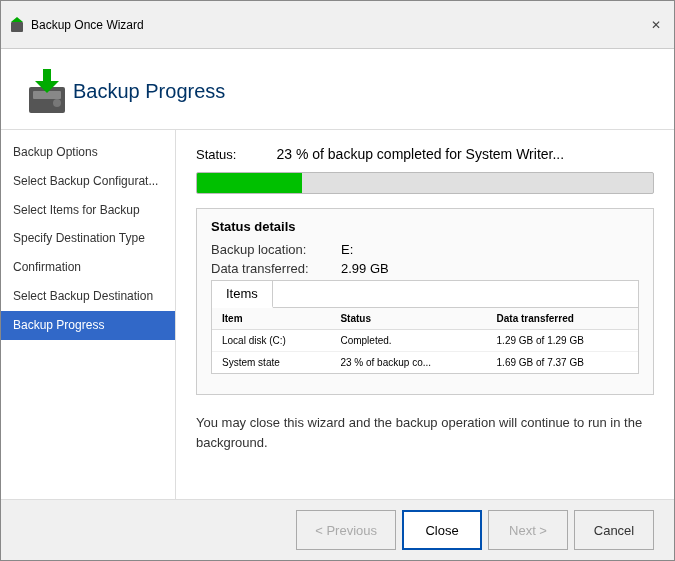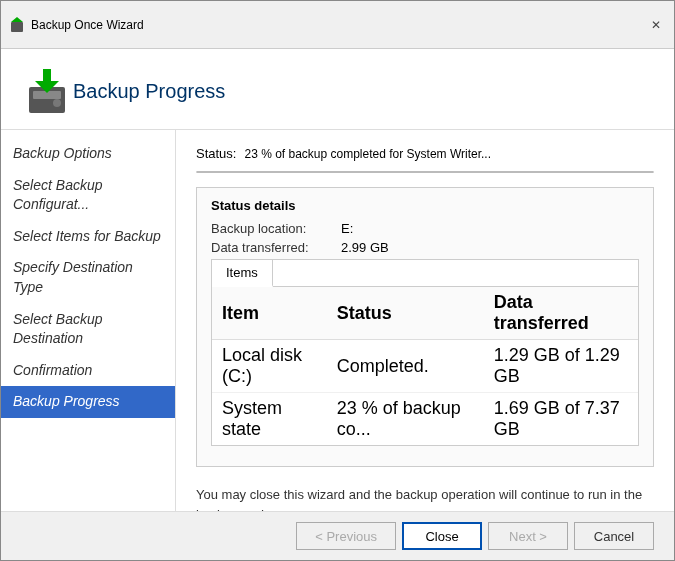--- a/index.html
+++ b/index.html
@@ -90,25 +90,24 @@
 
     .sidebar {
       width: 175px;
       background: #fff;
       border-right: 1px solid #ddd;
       padding: 8px 0;
       flex-shrink: 0;
     }
     .sidebar-item {
       padding: 6px 12px;
-      font-size: 14px;
+      font-size: 12px;
       color: #333;
       cursor: pointer;
       line-height: 1.4;
-      font-style: italic;
     }
     .sidebar-item.active {
       background: #3168c8;
       color: #fff;
     }
 
     .main {
       flex: 1;
       padding: 16px 20px;
       display: flex;
@@ -120,21 +119,22 @@
       display: flex;
       align-items: center;
       margin-bottom: 10px;
     }
     .status-label {
       font-weight: 400;
       margin-right: 8px;
       font-size: 13px;
     }
     .status-text {
-      font-size: 12px;
+      font-size: 14px;
+      margin-left: 32px;
     }
 
     .progress-bar-container {
       width: 100%;
       height: 22px;
       background: #e0e0e0;
       border: 1px solid #bbb;
       margin-bottom: 14px;
       border-radius: 2px;
       overflow: hidden;
@@ -187,21 +187,21 @@
       cursor: pointer;
     }
     .tab-label.active {
       background: #fff;
       border-bottom: 2px solid #fff;
     }
 
     .items-table {
       width: 100%;
       border-collapse: collapse;
-      font-size: 18px;
+      font-size: 10px;
     }
     .items-table th {
       text-align: left;
       padding: 5px 10px;
       font-weight: 600;
       border-bottom: 1px solid #ddd;
       background: #fafafa;
     }
     .items-table td {
       padding: 5px 10px;
@@ -228,21 +228,21 @@
       gap: 6px;
     }
     .btn {
       padding: 5px 18px;
       font-size: 13px;
       cursor: pointer;
       border: 1px solid #aaa;
       background: #f0f0f0;
       color: #333;
       min-width: 80px;
-      height: 28px;
+      height: 40px;
     }
     .btn.primary {
       background: #fff;
       border: 2px solid #0050b0;
       color: #000;
     }
     .btn:disabled {
       color: #aaa;
       cursor: default;
     }
@@ -290,22 +290,22 @@
     </div>
 
     <div class="content">
 
       <div class="sidebar">
 
       <div class="sidebar-item">Backup Options</div>
           <div class="sidebar-item">Select Backup Configurat...</div>
           <div class="sidebar-item">Select Items for Backup</div>
           <div class="sidebar-item">Specify Destination Type</div>
+          <div class="sidebar-item">Confirmation</div>
           <div class="sidebar-item">Select Backup Destination</div>
-          <div class="sidebar-item">Confirmation</div>
           <div class="sidebar-item active">Backup Progress</div>
         </div>
 
       <div class="main">
 
         <div class="status-row">
           <span class="status-label">Status:</span>
           <span class="status-text">23 % of backup completed for System Writer...</span>
         </div>
 

